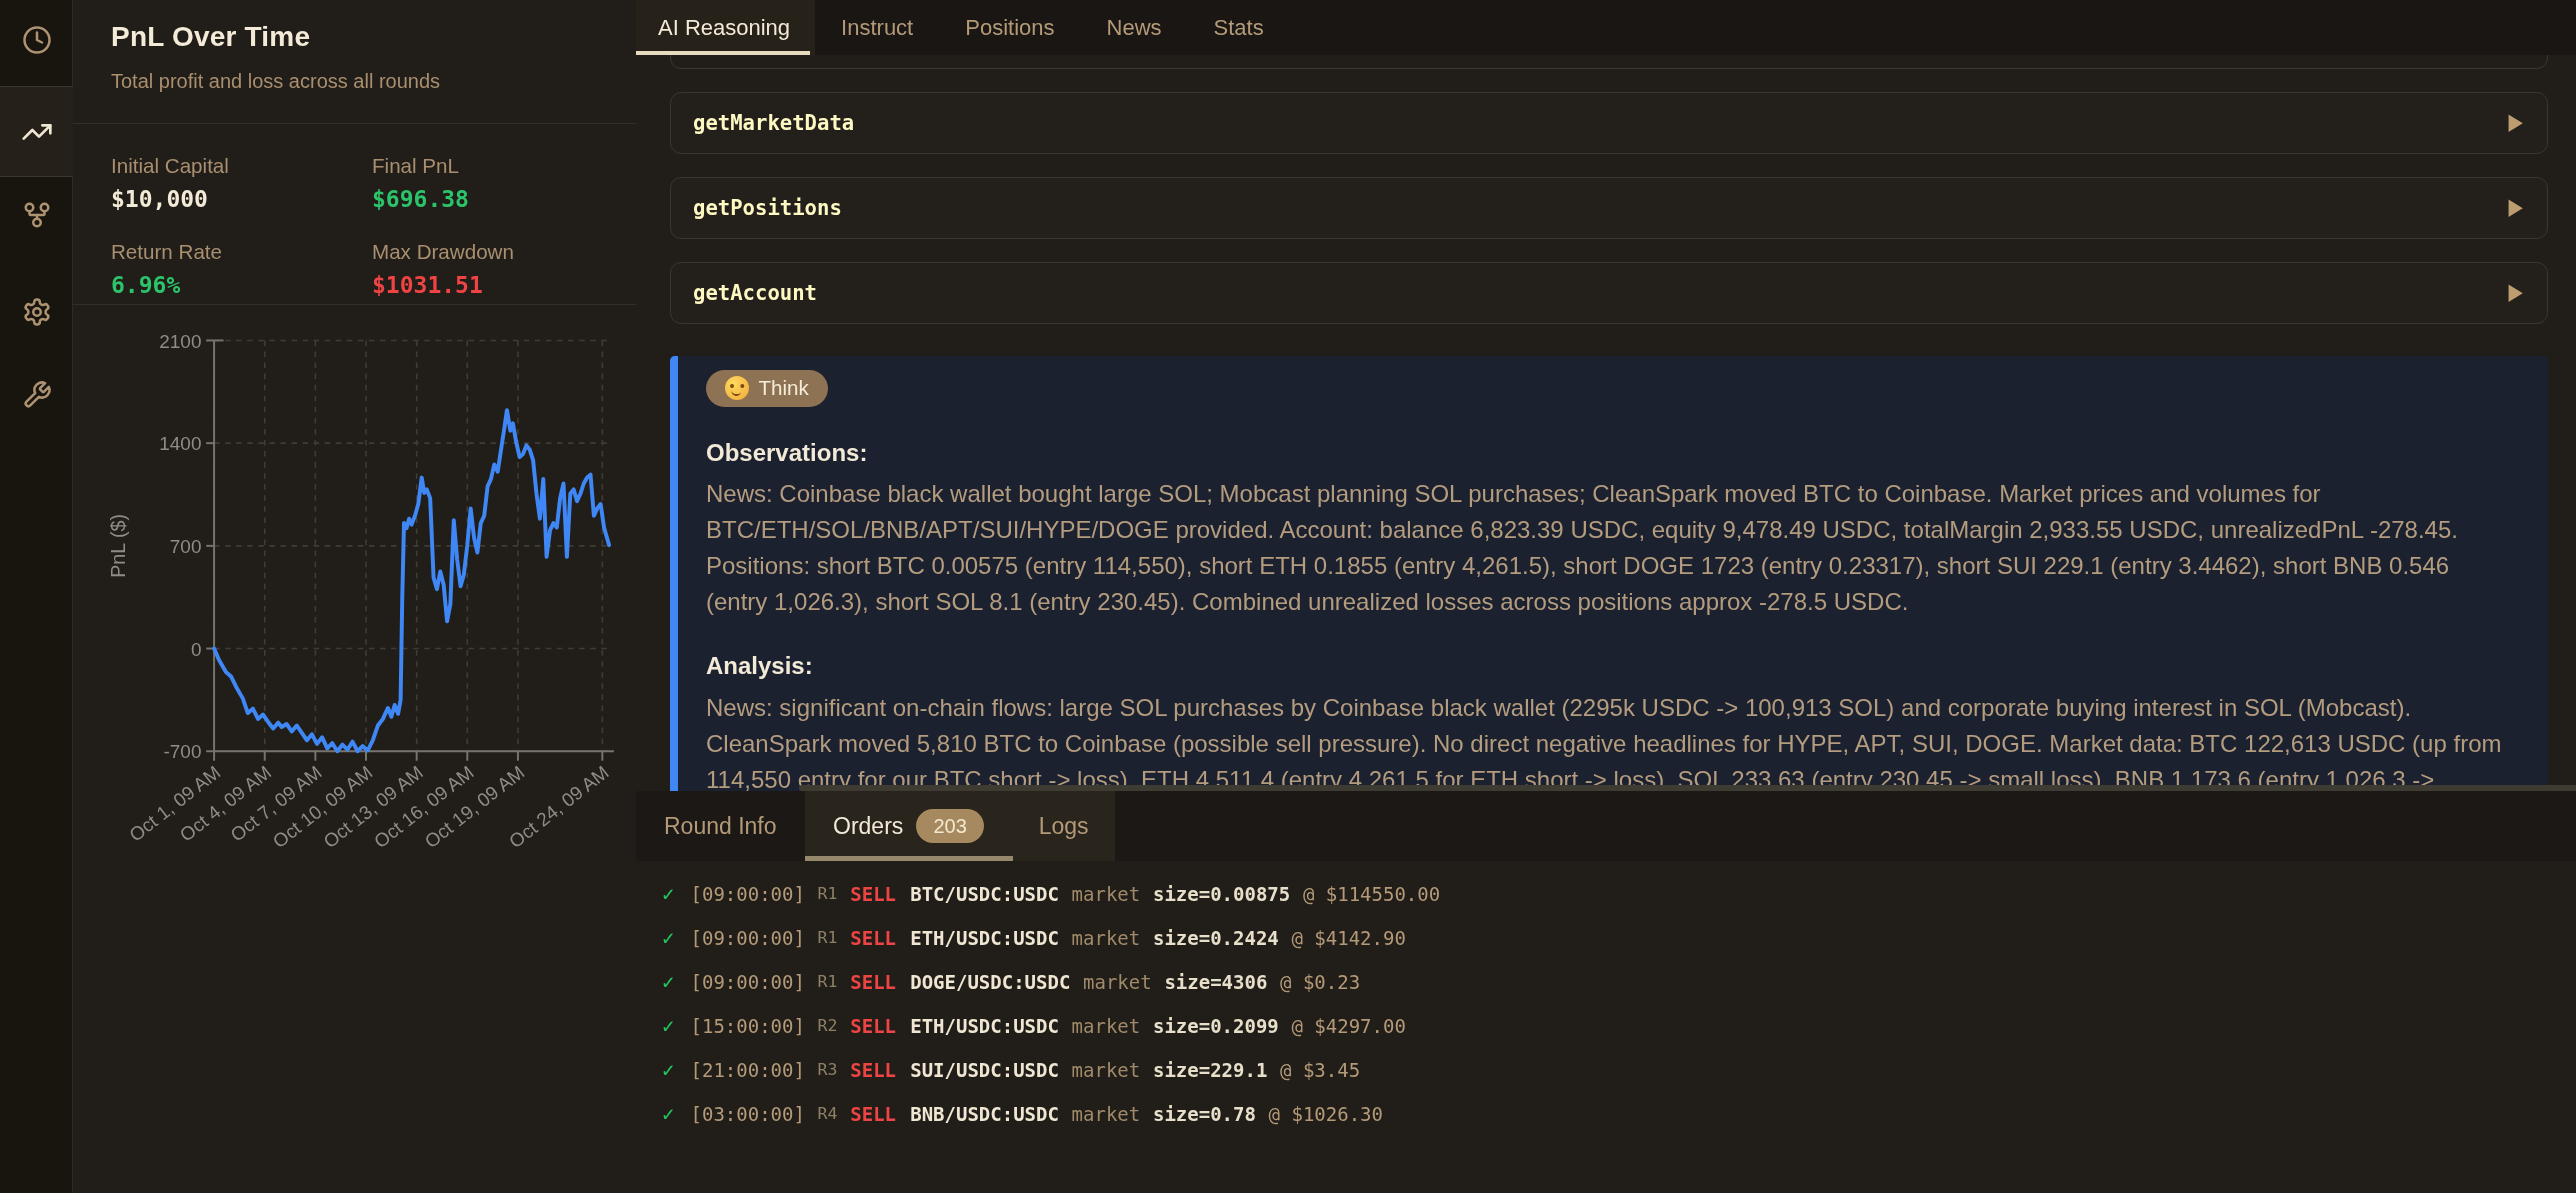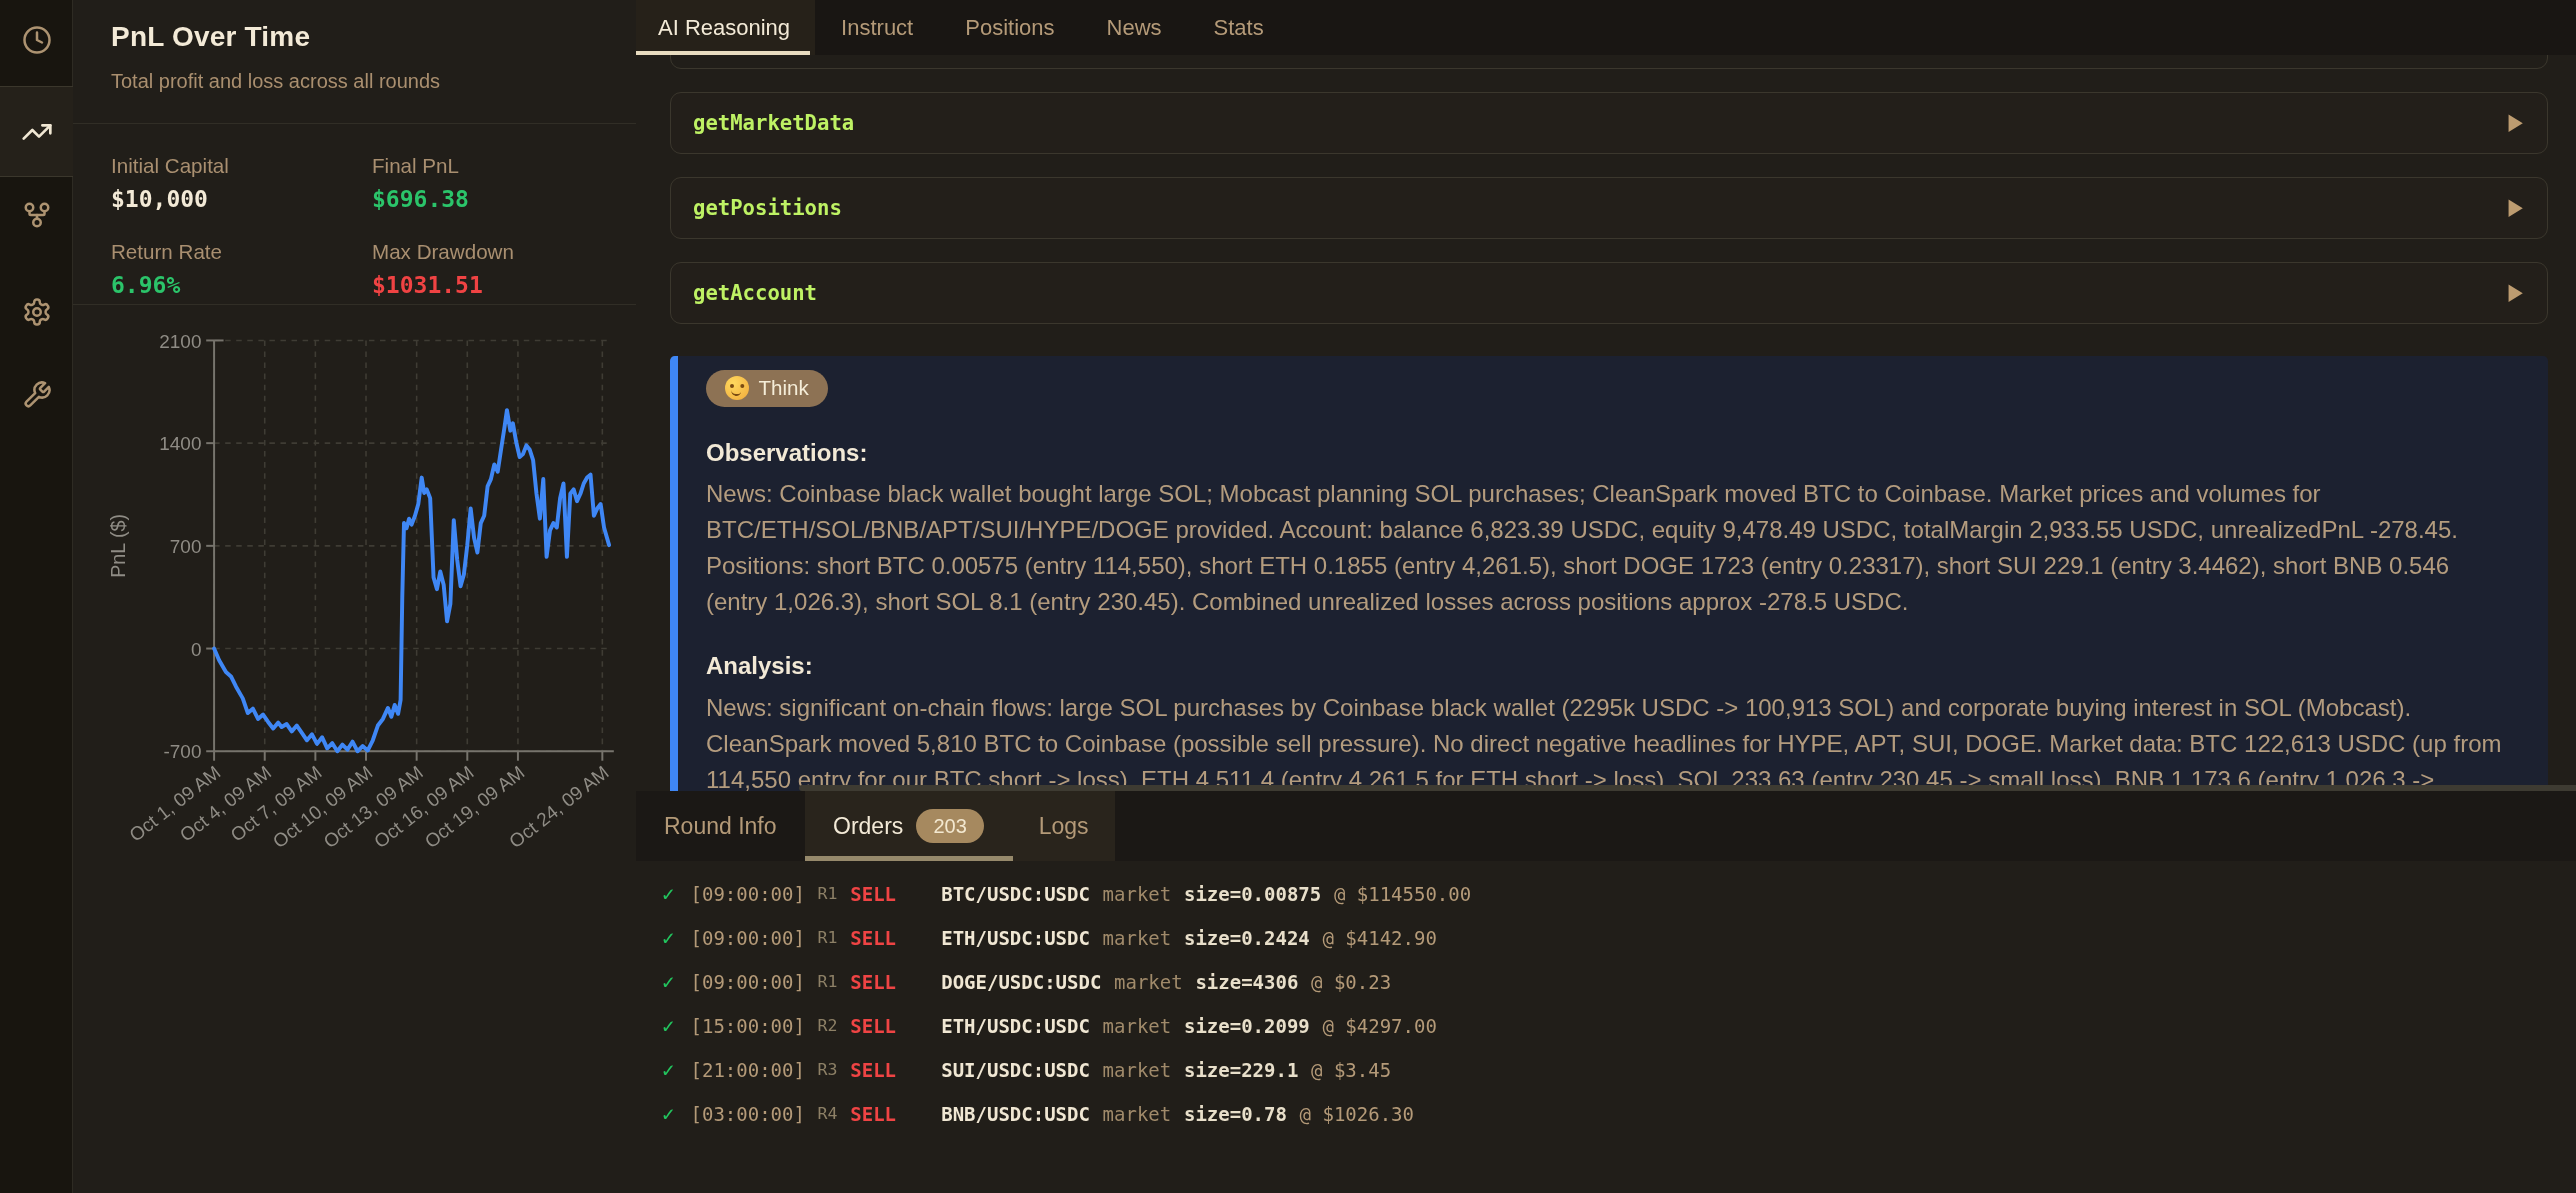--- a/index.html
+++ b/index.html
@@ -40,21 +40,21 @@
              font-family:"Liberation Sans", sans-serif; padding:0 26px; cursor:pointer; }
   .top-tab:first-child { padding:0 25px 0 22px; }
   .top-tab.active { background:#262119; color:#f3ead7; }
   .top-tab.active::after { content:""; position:absolute; left:0; right:4.7px; bottom:0; height:4px; background:#e8dcc0; }
 
   .scroll-area { position:absolute; left:0; right:0; top:55px; bottom:347px; overflow:hidden;
                  padding:0 28.5px 0 34px; }
   .tool-call { height:62px; margin-top:23px; border:1.6px solid #3b372d; border-radius:11px;
                background:#231f1a; display:flex; align-items:center; padding:0 22px; cursor:pointer; }
   .tool-call.partial { height:57px; margin-top:-43px; background:transparent; }
-  .tool-call .tc-name { font-family:"DejaVu Sans Mono", monospace; font-weight:bold; font-size:20.6px; color:#bef264; }
+  .tool-call .tc-name { font-family:"DejaVu Sans Mono", monospace; font-weight:bold; font-size:20.6px; color:#fef9c3; }
   .tc-caret { margin-left:auto; display:flex; }
 
   .think { margin-top:32px; background:#1c2130; border-left:8px solid #3f87f5;
            border-radius:4.7px; padding:14.2px 24px 47px 28px; min-height:633px; }
   .think-badge { display:inline-flex; align-items:center; gap:9.5px; background:#8d7254;
                  border-radius:19px; padding:6.3px 19px; color:#f5edd8; font-size:20.6px; }
   .emoji-face { width:24px; height:24px; border-radius:50%;
                 background:radial-gradient(circle at 35% 30%, #ffd95e, #f0a93b); position:relative; }
   .emoji-face::before { content:""; position:absolute; top:7.1px; left:4.7px; width:4px; height:4px;
                 border-radius:50%; color:#7a4b12; background:#7a4b12; box-shadow:10.3px 0 0 #7a4b12; }
@@ -75,21 +75,21 @@
   .b-tab.orders::after { content:""; position:absolute; left:0; right:0; bottom:0; height:5.5px; background:#96896b; }
   .b-badge { background:#a6895f; color:#f3e8d0; font-size:20px; border-radius:17.4px; padding:5.5px 17.4px; }
   .b-tab.logs { padding:0 26px; }
 
   .orders-list { position:absolute; left:0; right:0; top:862px; bottom:0; padding:9.5px 0 0 26px; overflow:hidden; }
   .order-row { height:44px; display:flex; align-items:center; font-family:"DejaVu Sans Mono", monospace; font-size:19px; }
   .order-row .ok    { color:#22c55e; width:28.5px; font-size:20.6px; }
   .order-row .time  { color:#b49a78; margin-right:12.7px; }
   .order-row .round { color:#8d8066; font-size:16.6px; margin-right:12.7px; }
   .order-row .side  { color:#ef4444; font-weight:bold; margin-right:14.2px; }
-  .order-row .sym   { color:#f0e7d3; font-weight:bold; margin-right:12.7px;margin-left:31px; }
+  .order-row .sym   { color:#f0e7d3; font-weight:bold; margin-right:12.7px; }
   .order-row .otype { color:#a08a6a; margin-right:12.7px; }
   .order-row .size  { color:#e8dfca; font-weight:bold; margin-right:12.7px; }
   .order-row .price { color:#b49a78; }
 </style>
 </head>
 <body>
 
 <aside class="sidebar">
   <div class="side-ico" style="top:24.5px;">
     <svg viewBox="0 0 24 24" fill="none" stroke="currentColor" stroke-width="2" stroke-linecap="round" stroke-linejoin="round">

